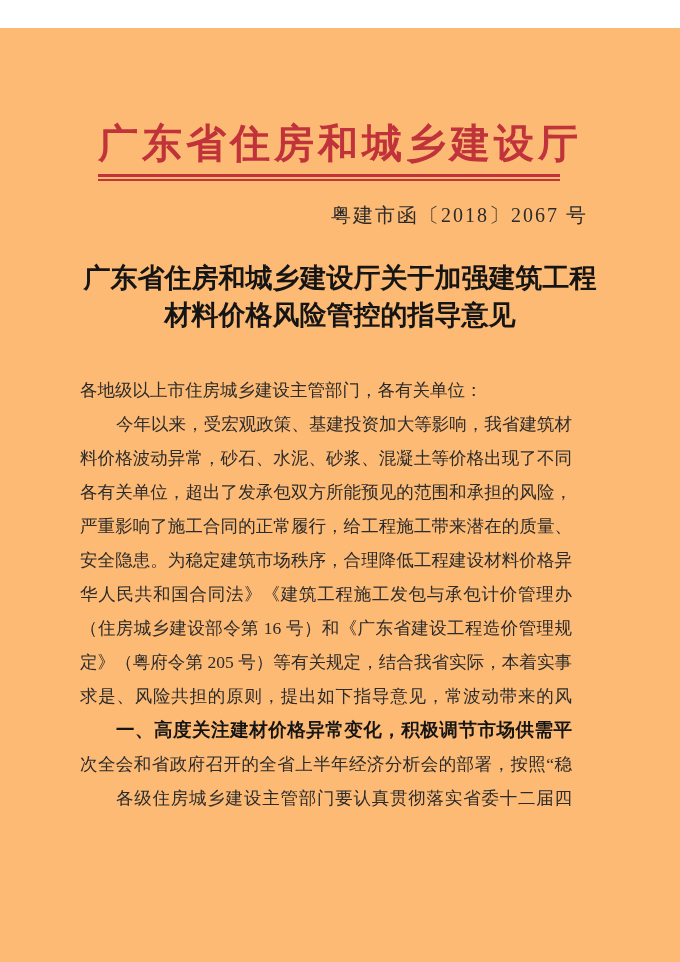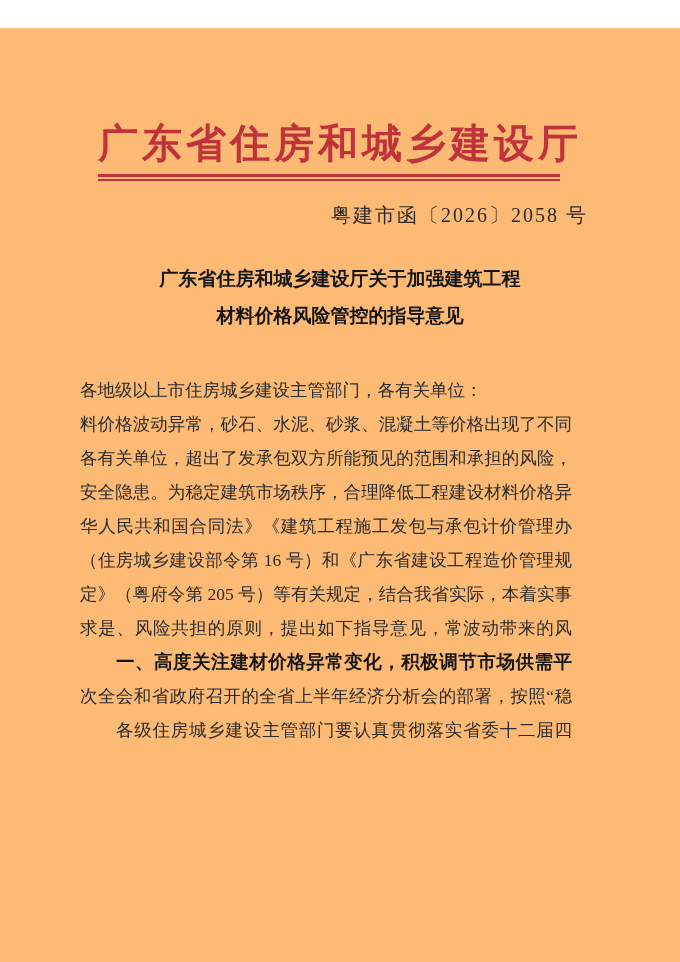--- a/index.html
+++ b/index.html
@@ -57,21 +57,21 @@
   }
   
   .doc-title {
     position: absolute;
     top: 232px;
     left: 0;
     width: 100%;
     text-align: center;
     font-family: "Liberation Sans", "DejaVu Sans", sans-serif;
     font-weight: bold;
-    font-size: 19px;
+    font-size: 27px;
     line-height: 37px;
     color: #151515;
   }
   
   .body-text {
     position: absolute;
     top: 345px;
     left: 80px;
     width: 492px;
     font-size: 17.5px;
@@ -101,31 +101,33 @@
 </style>
 </head>
 <body>
 
 <div class="page">
 
   <div class="agency">广东省住房和城乡建设厅</div>
 
   <div class="redline"></div>
 
-  <div class="docnum">粤建市函〔2026〕2058 号</div>
+  <div class="docnum">粤建市函〔2018〕2067 号</div>
 
   <div class="doc-title">
     <div>广东省住房和城乡建设厅关于加强建筑工程</div>
     <div>材料价格风险管控的指导意见</div>
   </div>
 
   <div class="body-text">
     <div class="line left">各地级以上市住房城乡建设主管部门，各有关单位：</div>
+    <div class="line indent">今年以来，受宏观政策、基建投资加大等影响，我省建筑材</div>
     <div class="line">料价格波动异常，砂石、水泥、砂浆、混凝土等价格出现了不同</div>
     <div class="line">各有关单位，超出了发承包双方所能预见的范围和承担的风险，</div>
+    <div class="line">严重影响了施工合同的正常履行，给工程施工带来潜在的质量、</div>
     <div class="line">安全隐患。为稳定建筑市场秩序，合理降低工程建设材料价格异</div>
     <div class="line">华人民共和国合同法》《建筑工程施工发包与承包计价管理办法》</div>
     <div class="line">（住房城乡建设部令第 16 号）和《广东省建设工程造价管理规</div>
     <div class="line">定》（粤府令第 205 号）等有关规定，结合我省实际，本着实事</div>
     <div class="line">求是、风险共担的原则，提出如下指导意见，常波动带来的风险。</div>
     <div class="line indent heading">一、高度关注建材价格异常变化，积极调节市场供需平衡</div>
     <div class="line">次全会和省政府召开的全省上半年经济分析会的部署，按照“稳</div>
     <div class="line indent">各级住房城乡建设主管部门要认真贯彻落实省委十二届四</div>
   </div>
 

